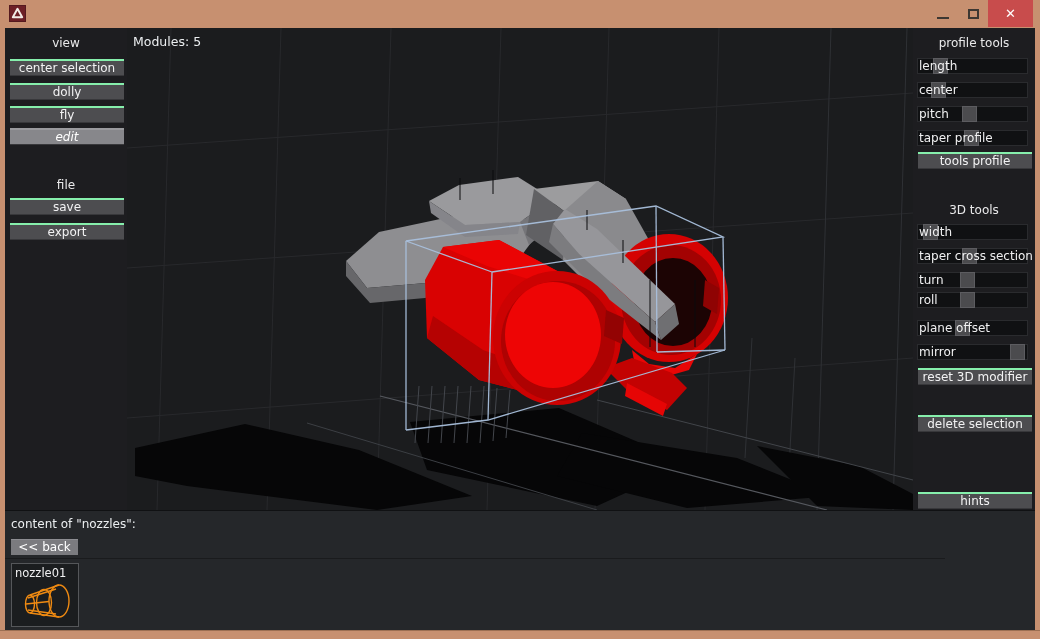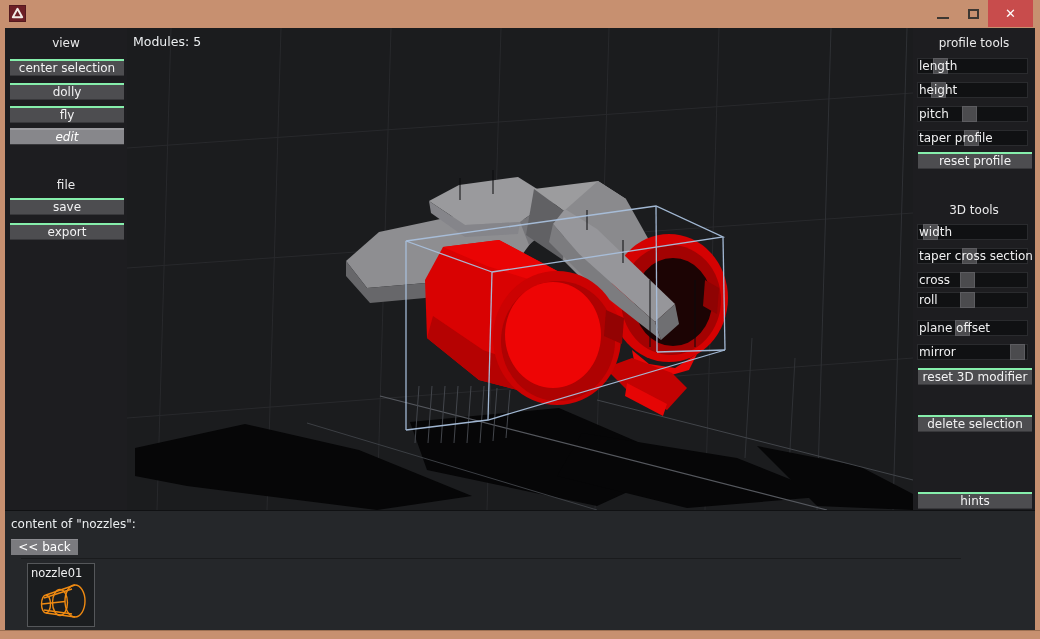--- a/index.html
+++ b/index.html
@@ -27,21 +27,21 @@
   .pbtn.active{background:#87878b;border-top-color:#9a9a9e;color:#fff;font-style:italic;}
   
   .srow{position:absolute;left:0;width:122px;height:16px;}
   .strack{position:absolute;left:4px;top:0;width:111px;height:16px;background:#101113;border:1px solid #2a2b2e;}
   .shandle{position:absolute;top:0;width:15px;height:16px;background:#4b4b4e;border:1px solid #5c5c60;}
   .slabel{position:absolute;left:6px;top:1px;color:#f0f0f1;font-size:12px;white-space:nowrap;}
   
   .bottom{position:absolute;left:0;top:482px;width:1030px;height:120px;background:#25272a;border-top:1px solid #101113;}
   .bottom .clabel{position:absolute;left:6px;top:6px;color:#eceff1;font-size:12px;}
   .backbtn{position:absolute;left:6px;top:28px;width:67px;height:16px;background:#7b7b7f;border-top:1px solid #8d8d92;color:#fff;font-size:12px;text-align:center;line-height:15px;cursor:default;}
-  .tilerow{position:absolute;left:16px;top:47px;width:940px;height:73px;border-top:1px solid #1a1b1d;}
+  .tilerow{position:absolute;left:0;top:47px;width:940px;height:73px;border-top:1px solid #1a1b1d;}
   .tile{position:absolute;top:4px;width:68px;height:64px;background:#1b1d1f;border:1px solid #55575a;}
   .tile .tlabel{position:absolute;left:3px;top:2px;color:#f0f0f1;font-size:11.5px;}
   .tile svg{position:absolute;left:6px;top:16px;}
   .border-bottom{position:absolute;left:0;top:630px;width:1040px;height:9px;background:#c79070;border-top:1px solid #9c6f52;}
   .border-left{position:absolute;left:0;top:28px;width:5px;height:602px;background:#c79070;}
   .border-right{position:absolute;left:1035px;top:28px;width:5px;height:602px;background:#c79070;}
 </style>
 </head>
 <body>
 
@@ -178,50 +178,50 @@
       <div class="phead" style="top:8px">profile tools</div>
 
       <div class="srow" style="top:30px">
         <div class="strack"></div>
         <div class="shandle" style="left: 20px;"></div>
         <span class="slabel">length</span>
       </div>
       <div class="srow" style="top:54px">
         <div class="strack"></div>
         <div class="shandle" style="left: 18px;"></div>
-        <span class="slabel">height</span>
+        <span class="slabel">center</span>
       </div>
       <div class="srow" style="top:78px">
         <div class="strack"></div>
         <div class="shandle" style="left: 49px;"></div>
         <span class="slabel">pitch</span>
       </div>
       <div class="srow" style="top:102px">
         <div class="strack"></div>
         <div class="shandle" style="left: 51px;"></div>
         <span class="slabel">taper profile</span>
       </div>
-      <div class="pbtn" style="top:124px">reset profile</div>
+      <div class="pbtn" style="top:124px">tools profile</div>
 
       <div class="phead" style="top:175px">3D tools</div>
 
       <div class="srow" style="top:196px">
         <div class="strack"></div>
         <div class="shandle" style="left: 10px;"></div>
         <span class="slabel">width</span>
       </div>
       <div class="srow" style="top:220px">
         <div class="strack"></div>
         <div class="shandle" style="left: 49px;"></div>
         <span class="slabel">taper cross section</span>
       </div>
       <div class="srow" style="top:244px">
         <div class="strack"></div>
         <div class="shandle" style="left: 47px;"></div>
-        <span class="slabel">cross</span>
+        <span class="slabel">turn</span>
       </div>
       <div class="srow" style="top:264px">
         <div class="strack"></div>
         <div class="shandle" style="left: 47px;"></div>
         <span class="slabel">roll</span>
       </div>
       <div class="srow" style="top:292px">
         <div class="strack"></div>
         <div class="shandle" style="left: 42px;"></div>
         <span class="slabel">plane offset</span>

